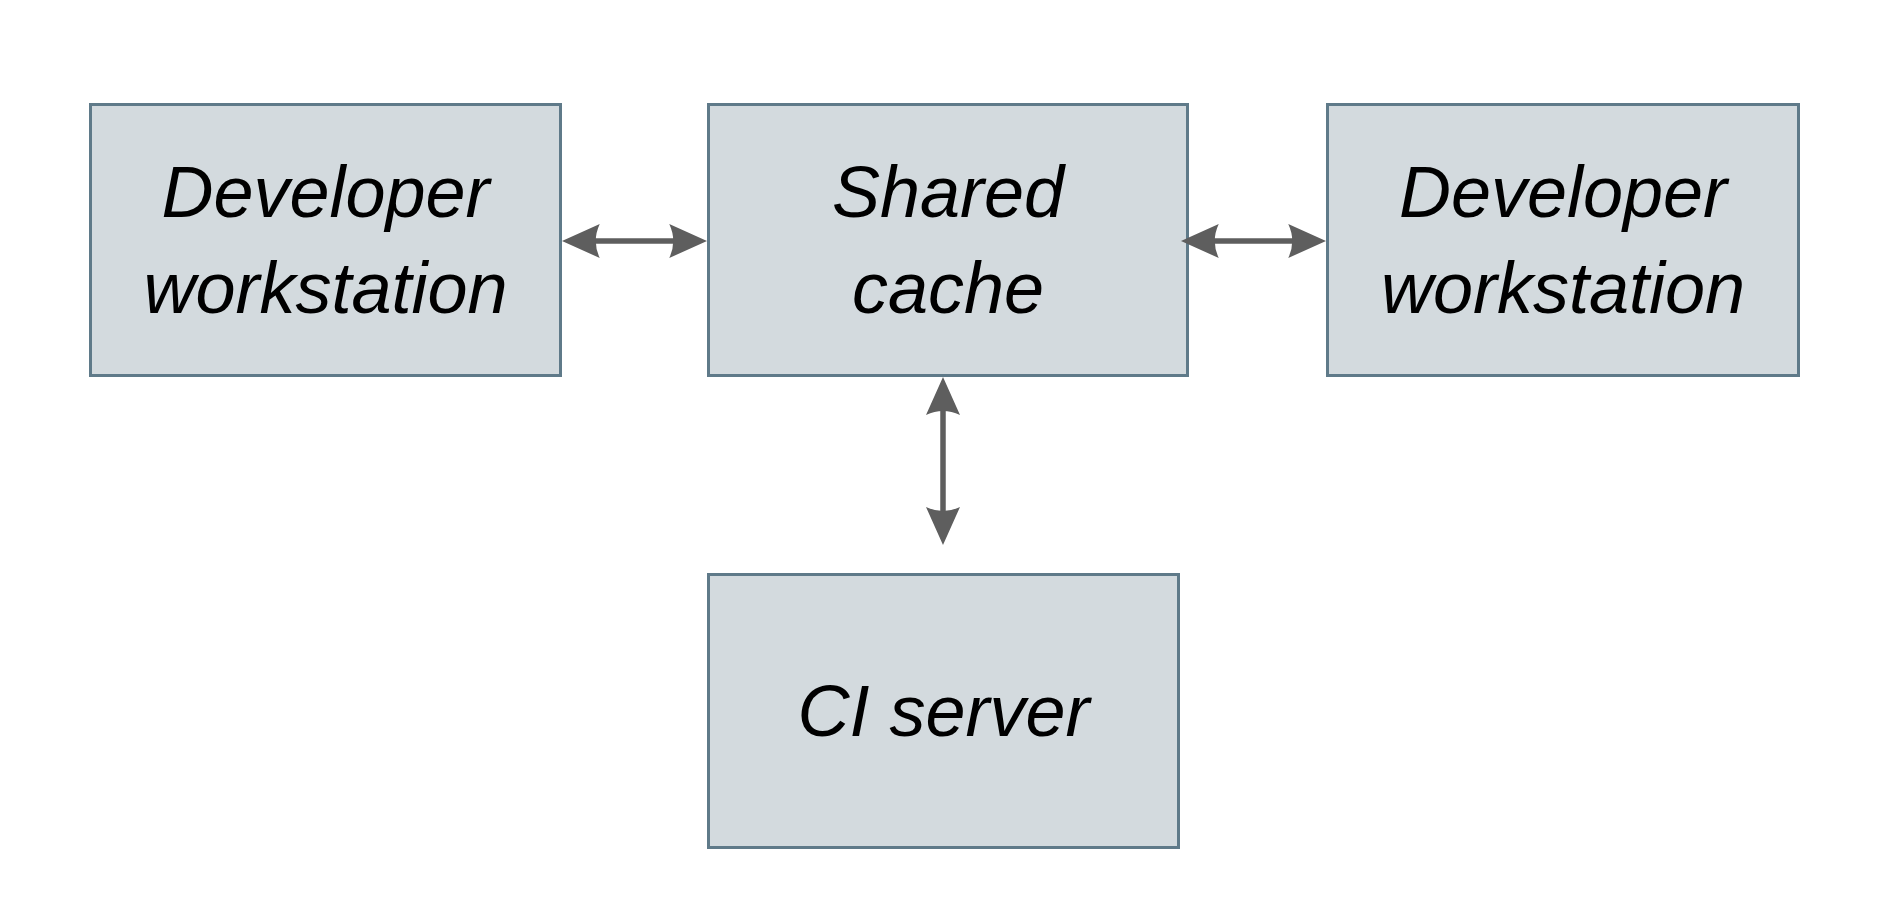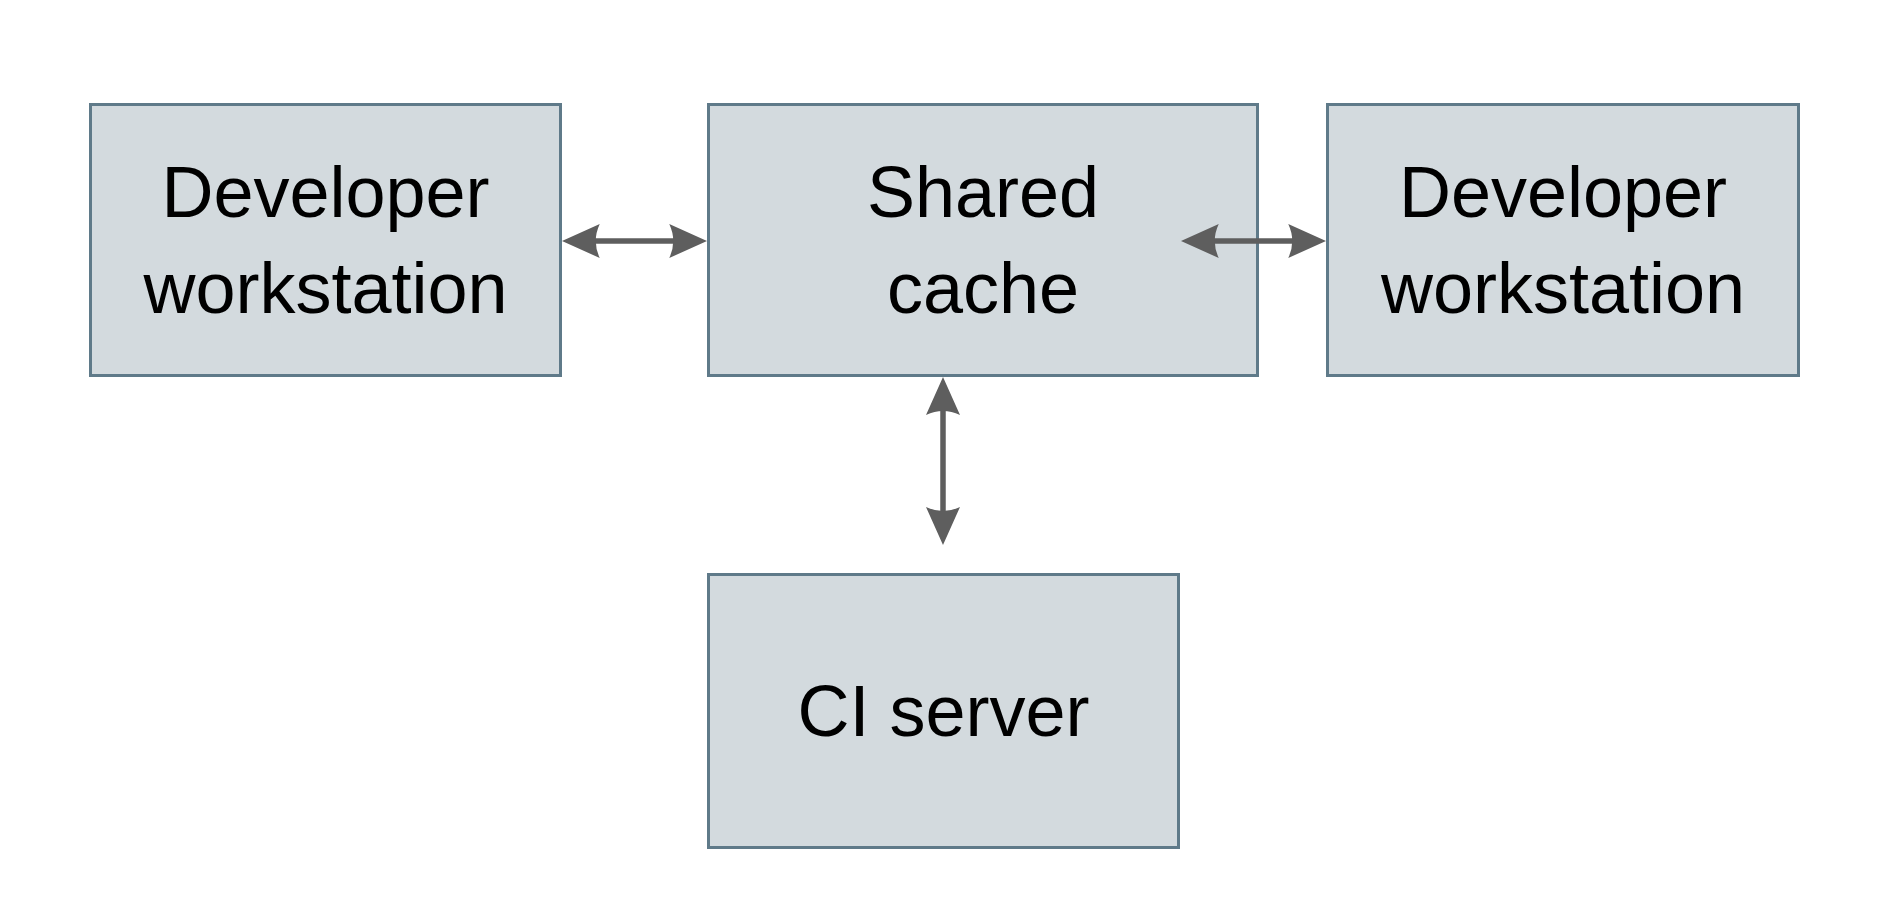--- a/index.html
+++ b/index.html
@@ -22,31 +22,32 @@
     background: var(--background);
     overflow: hidden;
   }
   .node {
     position: absolute;
     background: var(--node-fill);
     border: 3px solid var(--node-border);
     display: flex;
     align-items: center;
     justify-content: center;
+    font-style: italic;
   }
   .node-label {
     font-size: 72px;
     line-height: 96px;
     color: var(--text-color);
     text-align: center;
     white-space: pre-line;
     letter-spacing: 0px;
   }
   #node-dev-left   { left:  89px; top: 103px; width: 473px; height: 274px; }
-  #node-shared     { left: 707px; top: 103px; width: 552px; height: 274px; }
+  #node-shared     { left: 707px; top: 103px; width: 482px; height: 274px; }
   #node-dev-right  { left: 1326px; top: 103px; width: 474px; height: 274px; }
   #node-ci         { left: 707px; top: 545px; width: 473px; height: 276px; margin-top: 28px; }
   .arrow { position: absolute; display: block; }
   #arrow-left     { left: 562px;  top: 219px; width: 145px; height: 44px; }
   #arrow-right    { left: 1181px; top: 219px; width: 145px; height: 44px; }
   #arrow-vertical { left: 921px;  top: 377px; width: 44px;  height: 168px; }
 </style>
 </head>
 <body>
 

